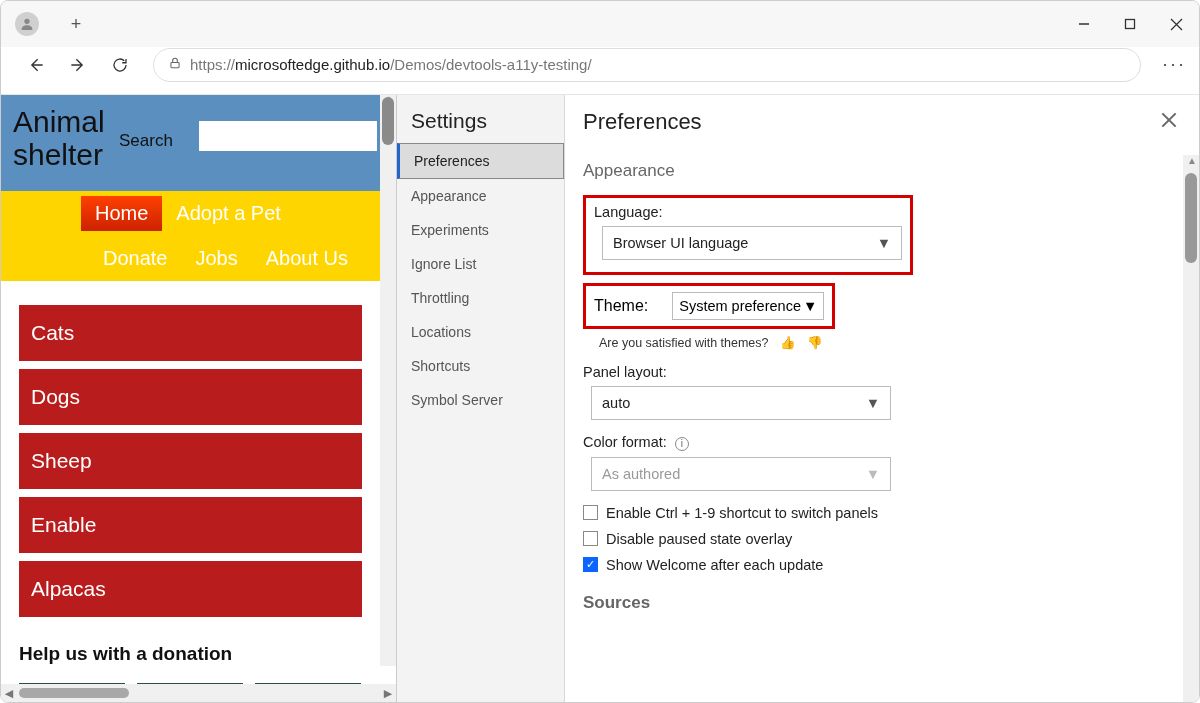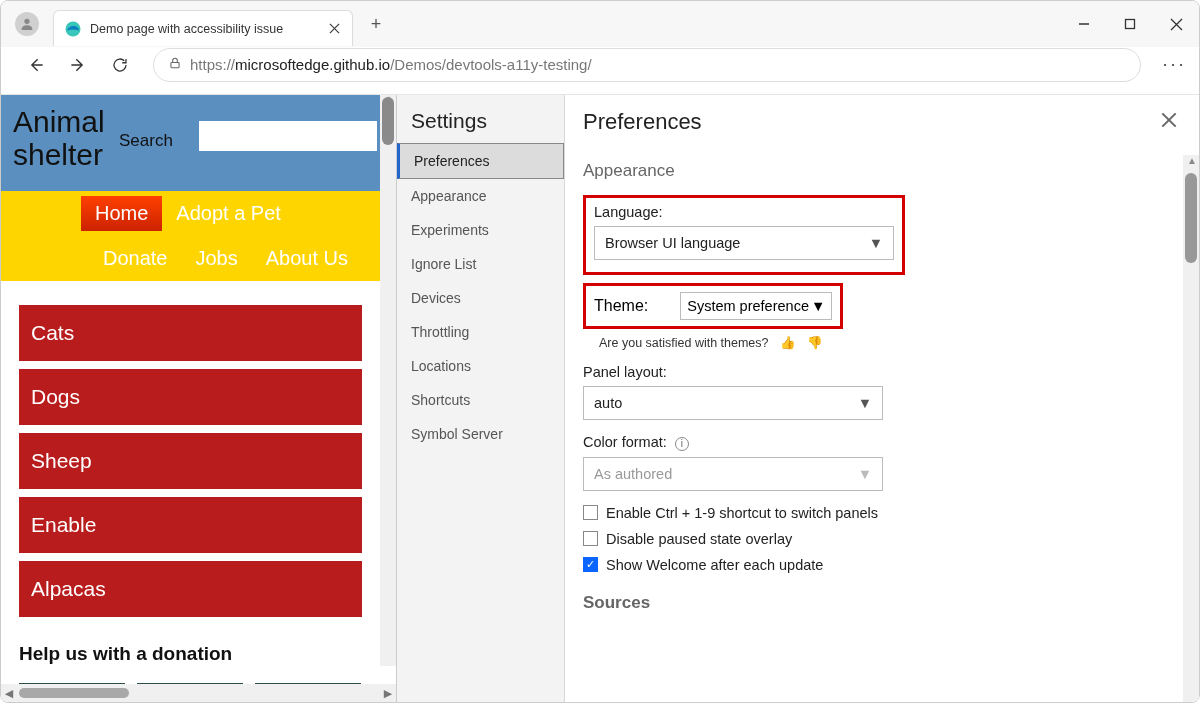--- a/index.html
+++ b/index.html
@@ -63,27 +63,27 @@
 .dt-nav-item { font-size:14px; color:#555; padding: 9px 14px; cursor:pointer;}
 .dt-nav-item.selected { background:#dcdcdc; border:1px solid #888; border-left:3px solid #2266cc; color:#222;}
 .dt-main { flex:1; background:#fff; display:flex; flex-direction:column; position:relative;}
 .dt-header { display:flex; align-items:center; padding: 14px 18px 0 18px;}
 .dt-header h1 { font-size:22px; font-weight:400; color:#222; flex:1;}
 .dt-close { width:20px; height:20px; color:#666;}
 .dt-body { flex:1; overflow:hidden; padding: 16px 30px 0 18px; position:relative;}
 .section-title { font-size:17px; color:#666; margin: 10px 0 14px 0;}
 .field { margin-bottom: 14px;}
 .field-label { font-size:14.5px; color:#222; margin-bottom:6px; display:block;}
-.select { border:1px solid #bbb; background:#fff; height:34px; width:300px; display:flex; align-items:center; padding:0 10px; font-size:14.5px; color:#222; position:relative;}
+.select { border:1px solid #bbb; background:#fff; height:34px; width:300px; display:flex; align-items:center; padding:0 10px; font-size:14.5px; color:#222; position:relative;margin-left:8px;}
 .select .caret { margin-left:auto; color:#555;}
 .select.grey { color:#999;}
 .select.grey .caret { color:#bbb;}
 .highlight-red { border:3px solid #d40000; padding:6px 8px; display:inline-block;}
 .theme-row { display:flex; align-items:center; gap:24px;}
-.theme-select { border:1px solid #bbb; background:#fff; height:28px; padding:0 6px; display:flex; align-items:center; font-size:14.5px;margin-left:8px;}
+.theme-select { border:1px solid #bbb; background:#fff; height:28px; padding:0 6px; display:flex; align-items:center; font-size:14.5px;}
 .feedback { font-size:12.5px; color:#333; margin-top:4px; margin-left:16px;}
 .feedback .thumbs { margin-left:8px; color:#444;}
 .chk-row { display:flex; align-items:center; gap:8px; font-size:14.5px; color:#222; margin:10px 0;}
 .chk { width:15px; height:15px; border:1px solid #888; display:inline-block;}
 .chk.checked { background:#0a66ff; border-color:#0a66ff; display:flex; align-items:center; justify-content:center;}
 .chk.checked::after { content:"✓"; color:#fff; font-size:11px;}
 .info-icn { width:14px; height:14px; border:1px solid #888; border-radius:50%; display:inline-flex; align-items:center; justify-content:center; font-size:10px; color:#666; margin-left:4px;}
 .dt-vscroll-track { position:absolute; right:0; top:60px; bottom:0; width:16px; background:#f0f0f0;}
 .dt-vscroll-thumb { position:absolute; top:18px; right:2px; width:12px; height:90px; background:#989898; border-radius:6px;}
 .dt-vscroll-arrow { position:absolute; top:0; left:4px; color:#888; font-size:10px;}
@@ -91,32 +91,20 @@
 </head>
 <body>
 
 <div class="titlebar">
   <div class="avatar">
     <svg viewBox="0 0 24 24">
         <circle cx="12" cy="8" r="4"></circle>
         <path d="M4 20c0-4 4-6 8-6s8 2 8 6v1H4z"></path>
       </svg>
   </div>
-  <div class="tab">
-    <svg class="favicon" viewBox="0 0 24 24">
-        <circle cx="12" cy="12" r="10" fill="#37c6b9"></circle>
-        <path d="M4 14c2-8 16-8 16 0-5-2-11-2-16 0z" fill="#0b7fc2"></path>
-      </svg>
-    <span class="title">Demo page with accessibility issue</span>
-    <span class="close">
-      <svg width="11" height="11" viewBox="0 0 12 12">
-          <path d="M1 1l10 10M11 1L1 11" stroke="#444" stroke-width="1.4"></path>
-        </svg>
-    </span>
-  </div>
   <div class="newtab">+</div>
   <div class="win-controls">
     <div class="win-btn">
         <svg width="12" height="12">
           <path d="M1 6h10" stroke="#333" stroke-width="1.3"></path>
         </svg>
       </div>
     <div class="win-btn">
         <svg width="12" height="12">
           <rect x="1.5" y="1.5" width="9" height="9" fill="none" stroke="#333" stroke-width="1.3"></rect>
@@ -210,21 +198,20 @@
     </div>
   </div>
 
   <div class="devtools">
     <div class="dt-sidebar">
       <h2>Settings</h2>
       <div class="dt-nav-item selected">Preferences</div>
       <div class="dt-nav-item">Appearance</div>
       <div class="dt-nav-item">Experiments</div>
       <div class="dt-nav-item">Ignore List</div>
-      <div class="dt-nav-item">Devices</div>
       <div class="dt-nav-item">Throttling</div>
       <div class="dt-nav-item">Locations</div>
       <div class="dt-nav-item">Shortcuts</div>
       <div class="dt-nav-item">Symbol Server</div>
     </div>
     <div class="dt-main">
       <div class="dt-header">
         <h1>Preferences</h1>
         <span class="dt-close"><svg width="16" height="16" viewBox="0 0 12 12">
               <path d="M1 1l10 10M11 1L1 11" stroke="#666" stroke-width="1.5"></path>

